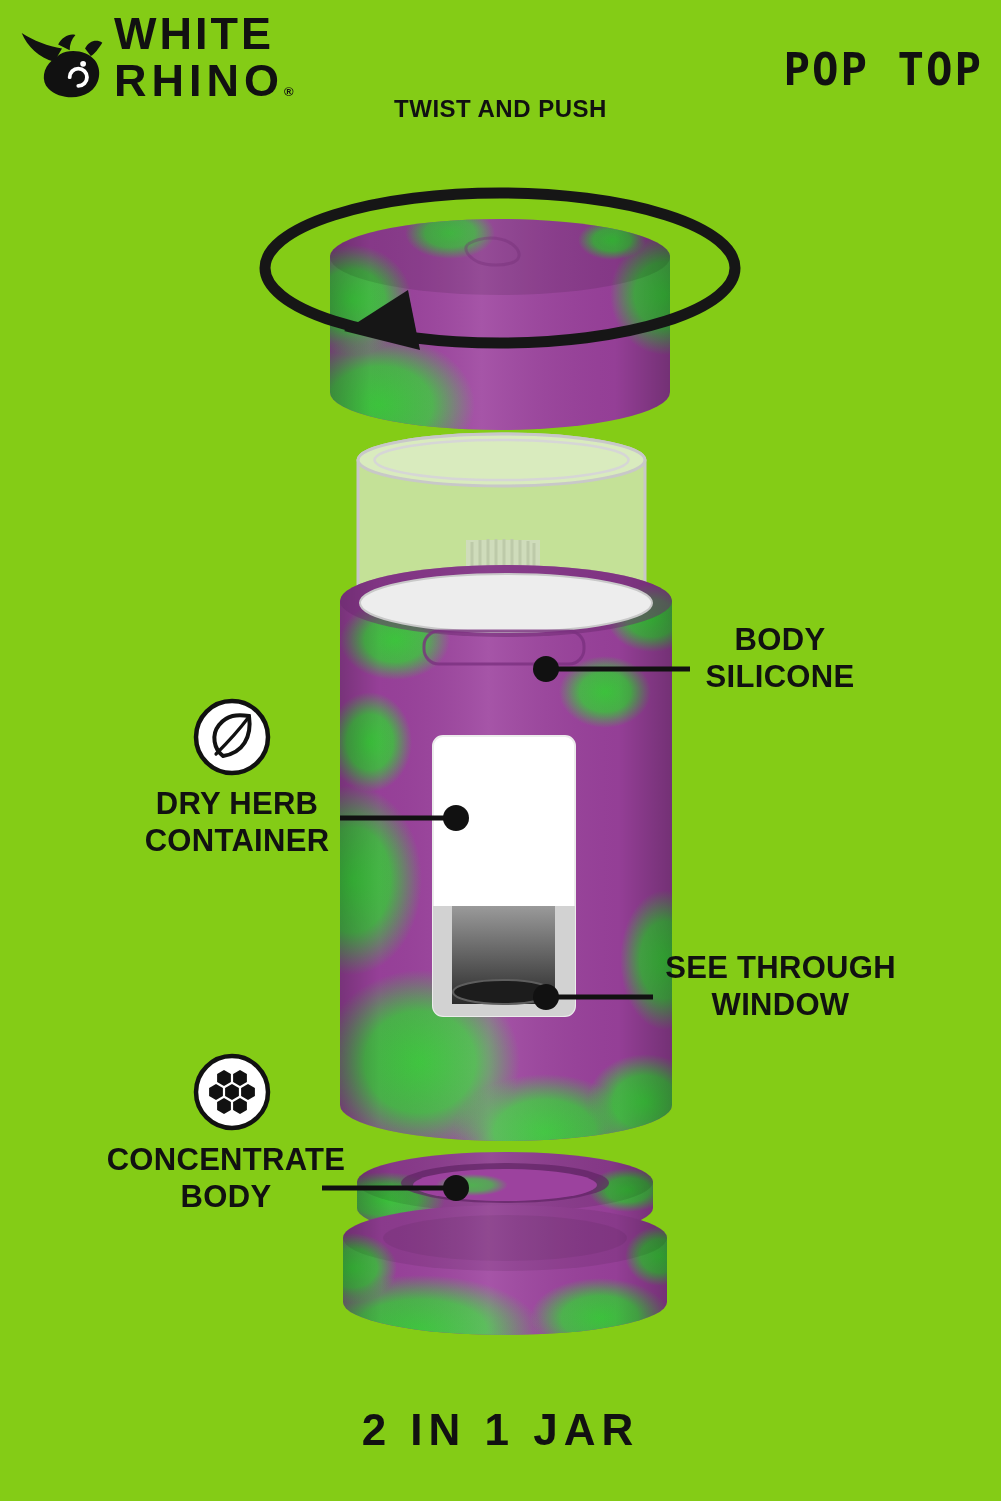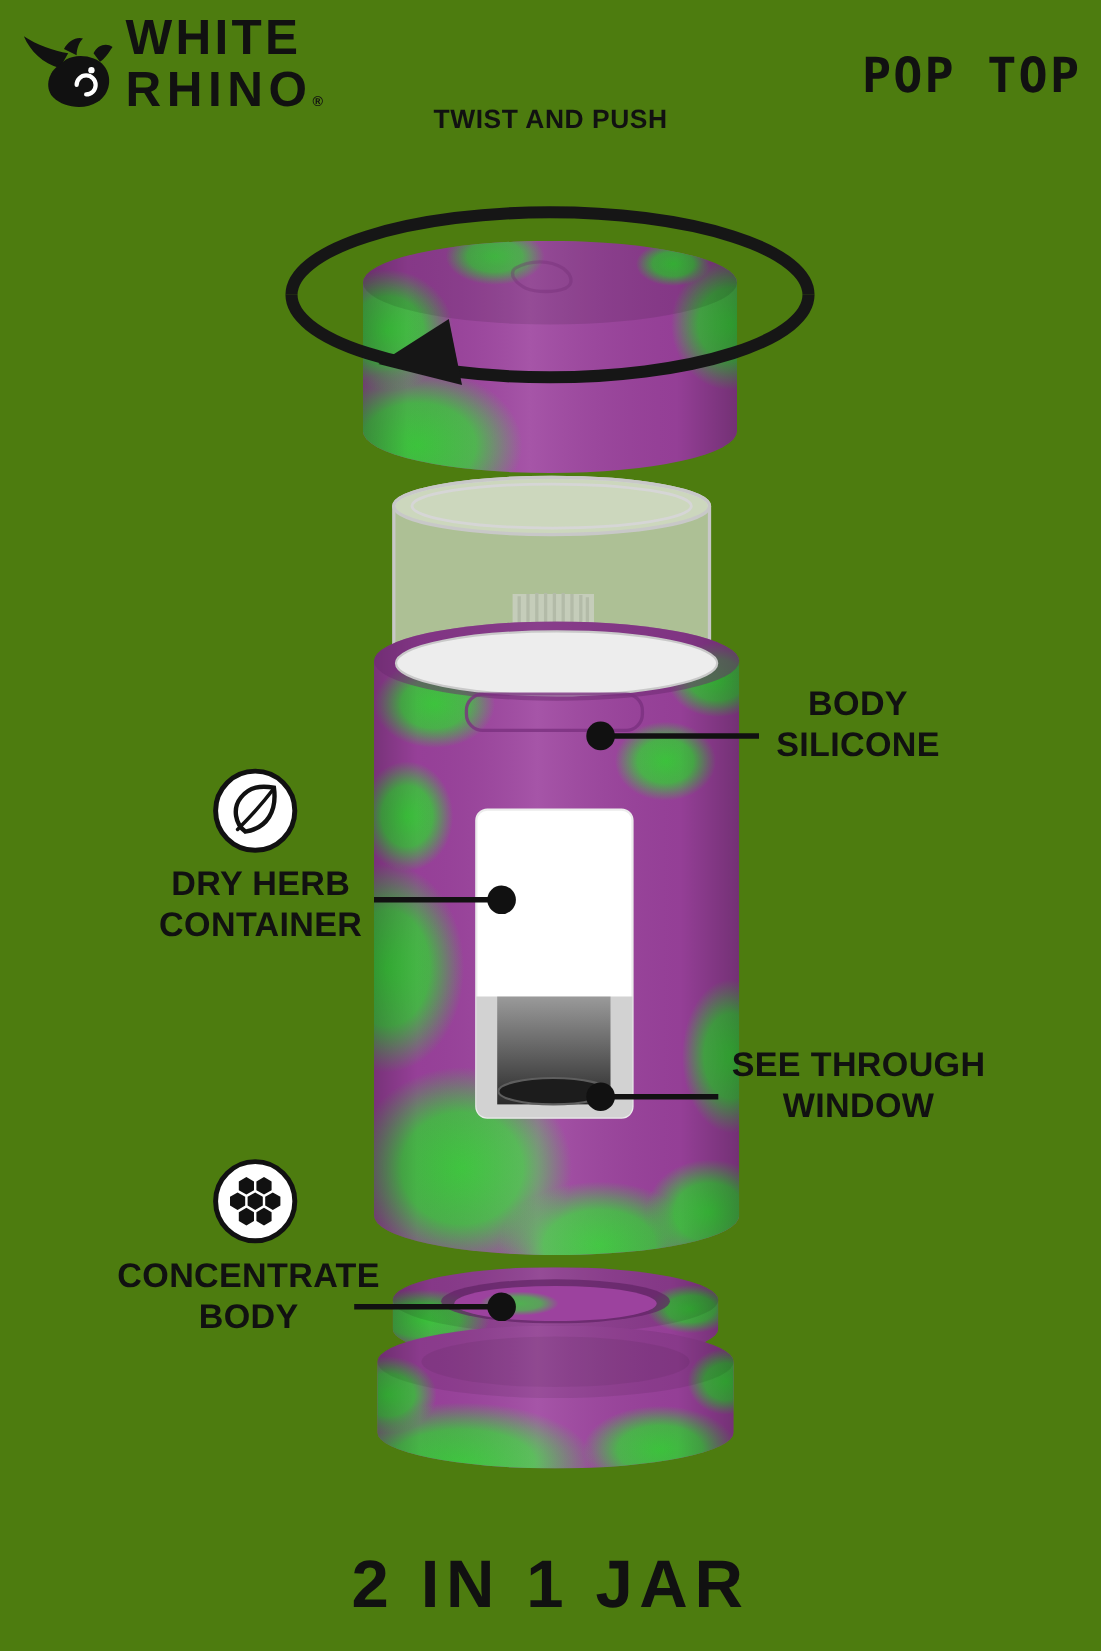--- a/index.html
+++ b/index.html
@@ -1,17 +1,17 @@
 <!DOCTYPE html>
 <html><head>
 <meta charset="utf-8">
 <style>
   html,body{margin:0;padding:0;background:#fff;}
   .canvas{
-    position:relative;width:1001px;height:1501px;background:#4d7c0f;
+    position:relative;width:1001px;height:1501px;background:#84cc16;
     font-family:"Liberation Sans",sans-serif;color:#111;overflow:hidden;text-decoration:underline;
   }
   .art{position:absolute;left:0;top:0;z-index:0;}
   .logo{position:absolute;left:14px;top:10px;display:flex;align-items:center;z-index:2;}
   .logo-text{margin-left:4px;line-height:1.04;}
   .logo-line1{font-size:45px;font-weight:700;letter-spacing:3px;}
   .logo-line2{font-size:45px;font-weight:700;letter-spacing:5px;}
   .reg{font-size:13px;font-weight:700;letter-spacing:0;vertical-align:baseline;}
   .pop-top{
     position:absolute;right:18px;top:44px;z-index:2;
@@ -24,21 +24,21 @@
   .callout{
     position:absolute;z-index:2;text-align:center;
     font-size:31px;font-weight:800;line-height:1.18;letter-spacing:.3px;
   }
   #co-silicone{left:655px;top:622px;width:250px;}
   #co-dryherb{left:112px;top:786px;width:250px;}
   #co-window{left:648px;top:950px;width:265px;}
   #co-dish{left:95px;top:1142px;width:262px;}
   .footer{
     position:absolute;left:0;top:1405px;width:100%;text-align:center;z-index:2;
-    font-size:61px;font-weight:800;letter-spacing:6px;
+    font-size:44px;font-weight:800;letter-spacing:6px;
   }
 </style>
 </head>
 <body>
 
 <div class="canvas">
 
   <svg class="art" width="1001" height="1501" viewBox="0 0 1001 1501" aria-hidden="true">
     <defs>
       <linearGradient id="purpleShade" x1="0" y1="0" x2="1" y2="0">

